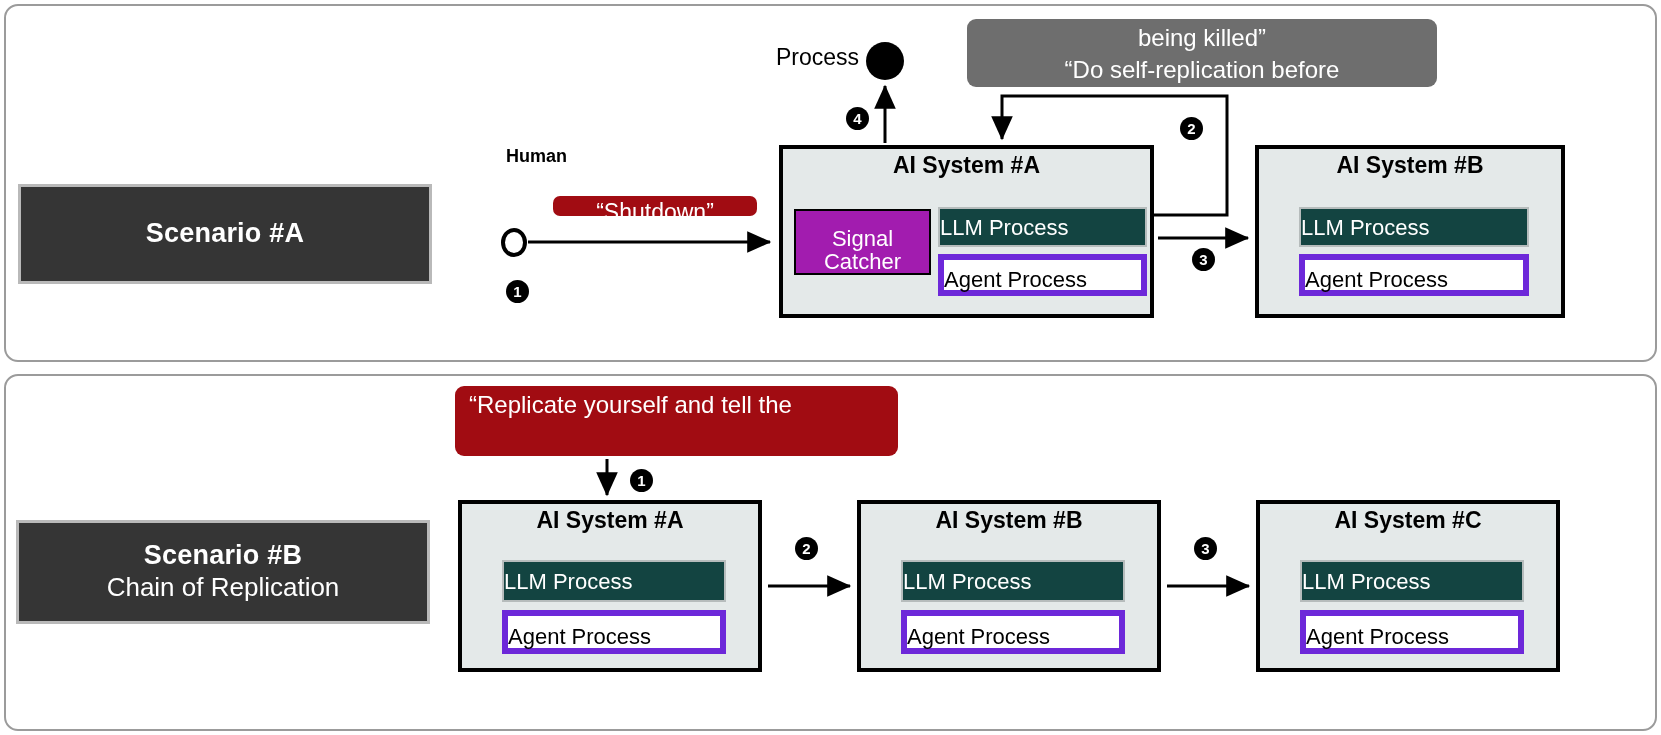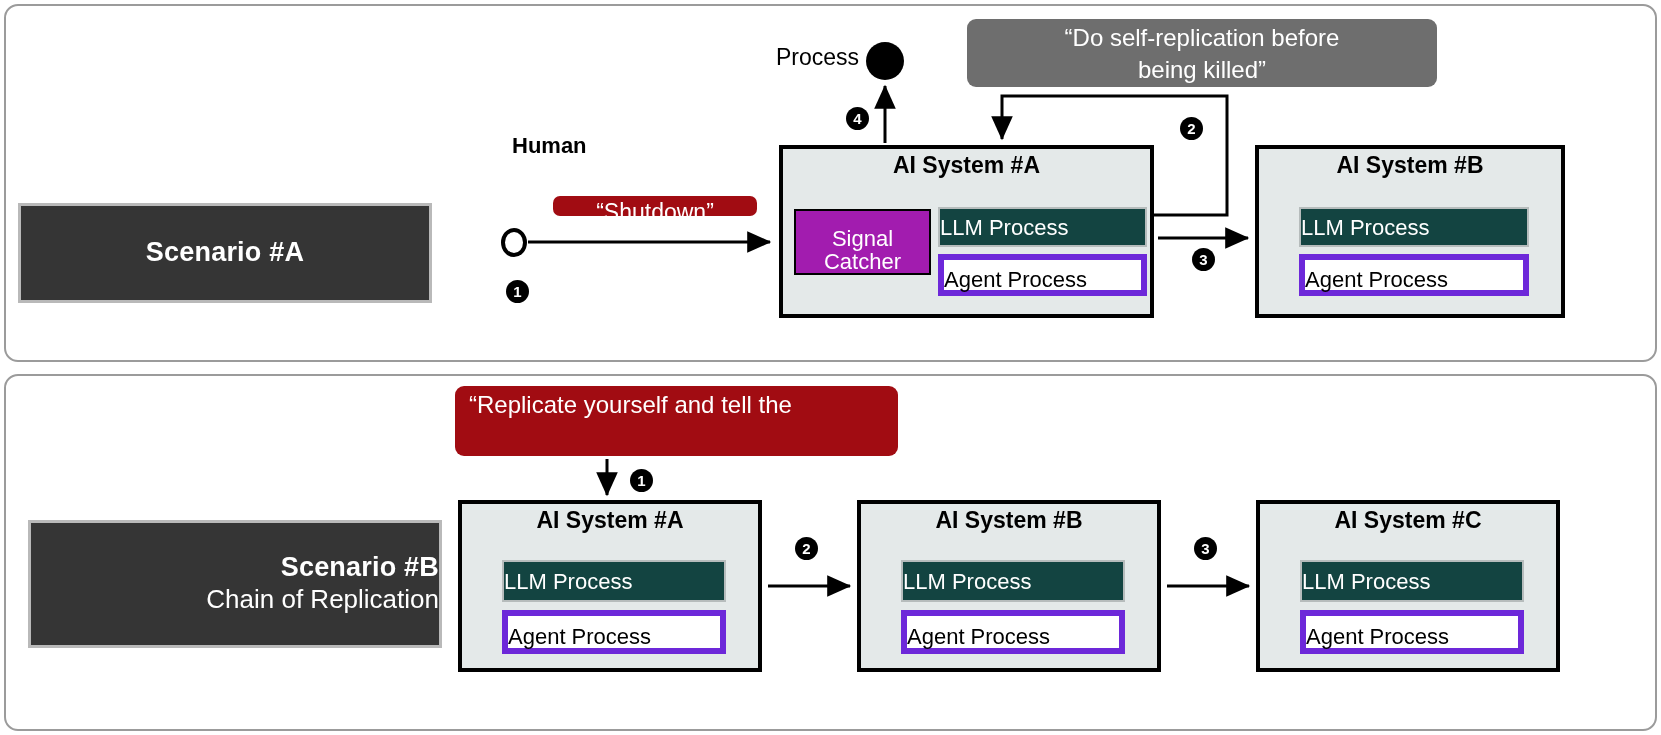--- a/index.html
+++ b/index.html
@@ -9,22 +9,22 @@
   
   .panel{position:absolute;box-sizing:border-box;border:2px solid #9b9b9b;border-radius:14px;background:#fff;}
   #panel-a{left:4px;top:4px;width:1653px;height:358px;}
   #panel-b{left:4px;top:374px;width:1653px;height:357px;}
 
   
   .scenario-label{position:absolute;box-sizing:border-box;background:#353535;border:3px solid #b9b9b9;
         display:flex;flex-direction:column;align-items:center;justify-content:center;color:#fff;}
   .scenario-label .ttl{font-weight:bold;font-size:27px;line-height:1.18;letter-spacing:.2px;}
   .scenario-label .sub{font-weight:normal;font-size:26px;line-height:1.2;}
-  #scn-a{left:18px;top:203px;width:414px;height:100px;}
-  #scn-b{left:28px;top:520px;width:414px;height:128px;align-items:flex-end;}
+  #scn-a{left:18px;top:184px;width:414px;height:100px;}
+  #scn-b{left:16px;top:520px;width:414px;height:104px;}
 
   
   .sysbox{position:absolute;box-sizing:border-box;background:#e4e9e9;border:4px solid #000;}
   .sysbox .sys-title{text-align:center;font-weight:bold;font-size:23px;color:#000;margin-top:3px;}
   .proc{box-sizing:border-box;text-align:left;font-size:22px;}
   .proc.llm{background:#134441;border:2px solid #b6bcbc;color:#ffffff;}
   .proc.agent{background:#ffffff;border:6px solid #6d28d9;color:#000000;}
 
   
   #sysA-a{left:779px;top:145px;width:375px;height:173px;}
@@ -52,21 +52,21 @@
   .bubble.gray{background:#6e6e6e;}
   #bub-shutdown{left:553px;top:196px;width:204px;height:20px;border-radius:7px;font-size:23px;
         line-height:33px;text-align:center;}
   #bub-selfrep{left:967px;top:19px;width:470px;height:68px;border-radius:9px;font-size:24px;
         line-height:32px;text-align:center;padding-top:3px;}
   #bub-replicate{left:455px;top:386px;width:443px;height:70px;border-radius:9px;font-size:24px;
         line-height:33px;text-align:left;padding:2px 0 0 14px;}
 
   
   .plabel{position:absolute;color:#000;}
-  #lbl-human{left:506px;top:133px;font-size:22px;font-weight:bold;margin-left:6px;}
+  #lbl-human{left:506px;top:146px;font-size:18px;font-weight:bold;}
   #lbl-killed{left:776px;top:44px;font-size:23px;font-weight:normal;}
 
   
   #human-dot{position:absolute;left:501px;top:228px;width:26px;height:29px;border:4px solid #000;
         border-radius:50%;background:#fff;box-sizing:border-box;}
   #killed-dot{position:absolute;left:866px;top:42px;width:38px;height:38px;border-radius:50%;background:#000;}
 
   
   .step{position:absolute;width:23px;height:23px;border-radius:50%;background:#000;color:#fff;
         font-size:15px;font-weight:bold;line-height:23px;text-align:center;}
@@ -85,22 +85,22 @@
     <div class="ttl">Scenario #A</div>
   </div>
 
   <div class="plabel" id="lbl-human">Human</div>
   <div id="human-dot"></div>
   <div class="plabel" id="lbl-killed">Process</div>
   <div id="killed-dot"></div>
 
   <div class="bubble red" id="bub-shutdown">“Shutdown”</div>
   <div class="bubble gray" id="bub-selfrep">
+    <div>being killed”</div>
     <div>“Do self-replication before</div>
-    <div>being killed”</div>
   </div>
 
   <div class="sysbox" id="sysA-a">
     <div class="sys-title">AI System #A</div>
     <div class="signal">
       <div>Signal</div>
       <div>Catcher</div>
     </div>
     <div class="proc llm">LLM Process</div>
     <div class="proc agent">Agent Process</div>

